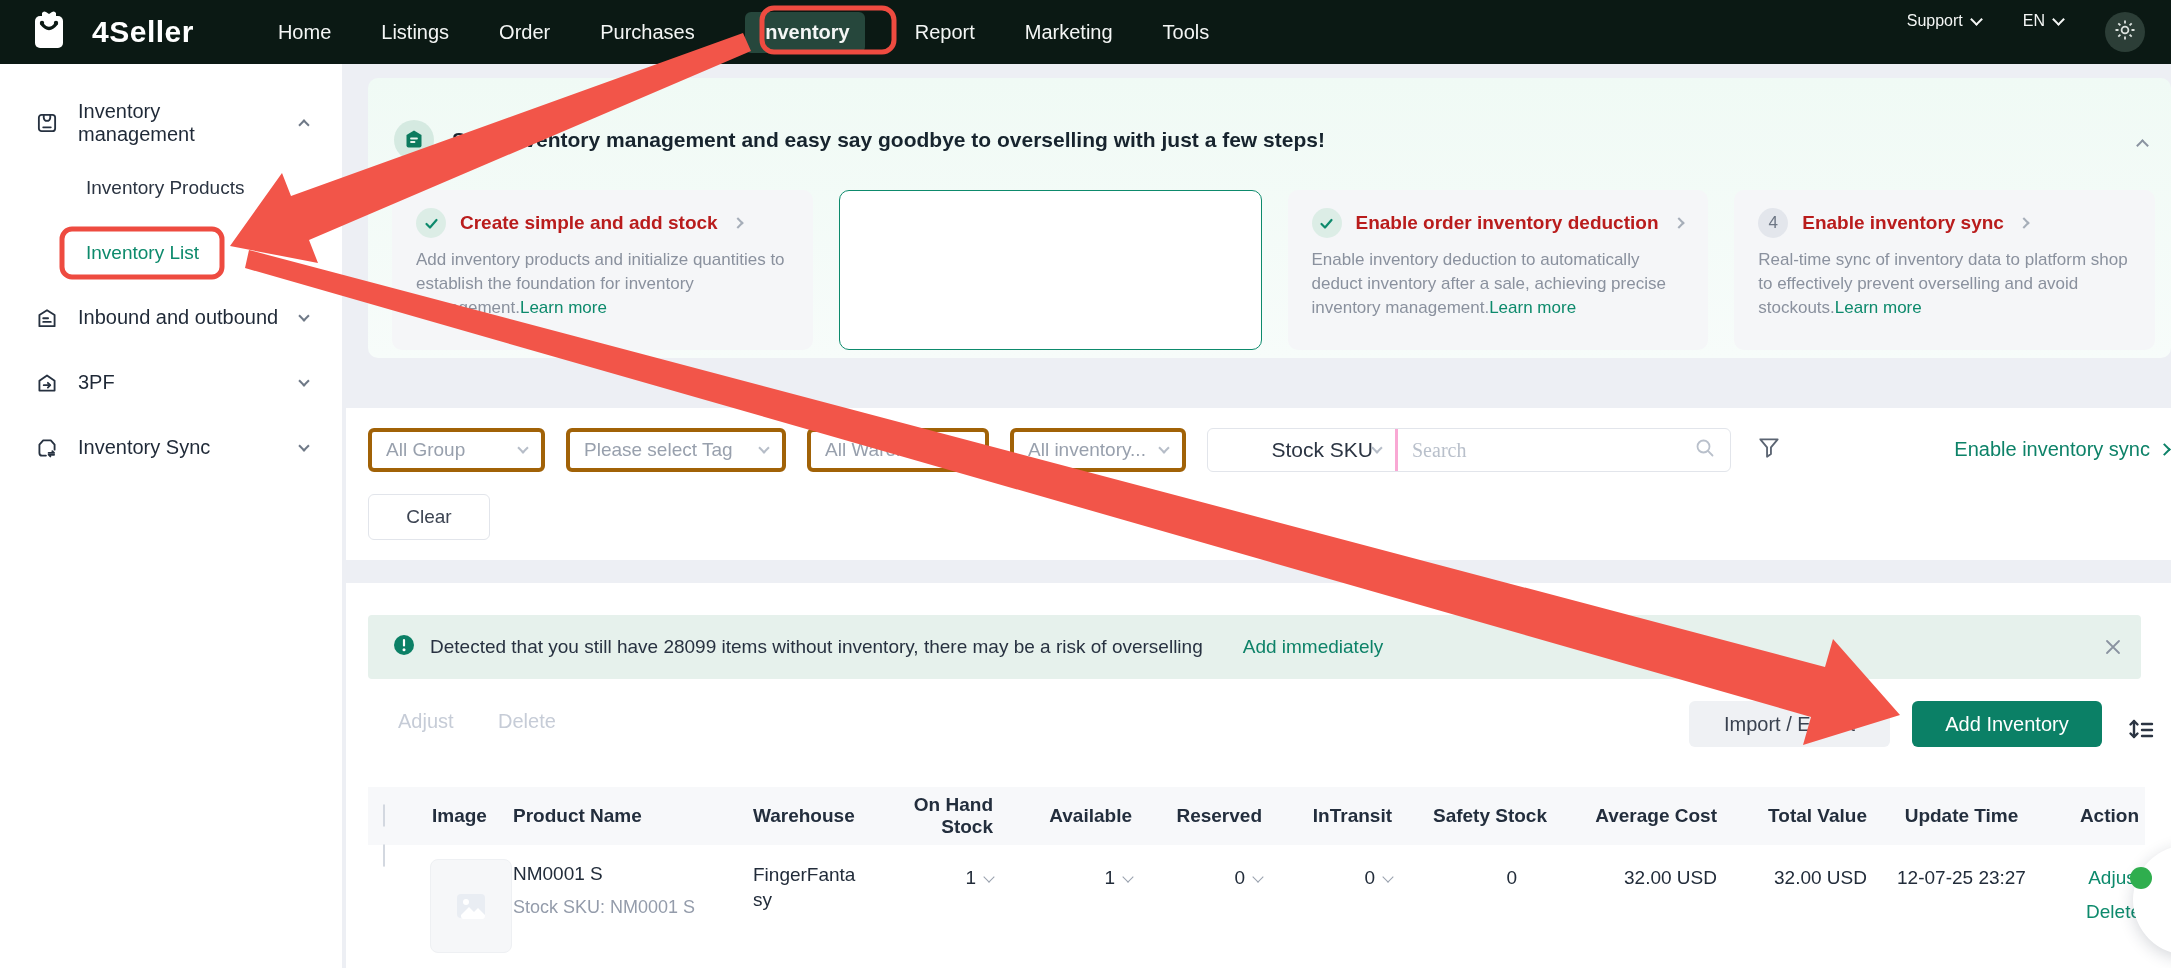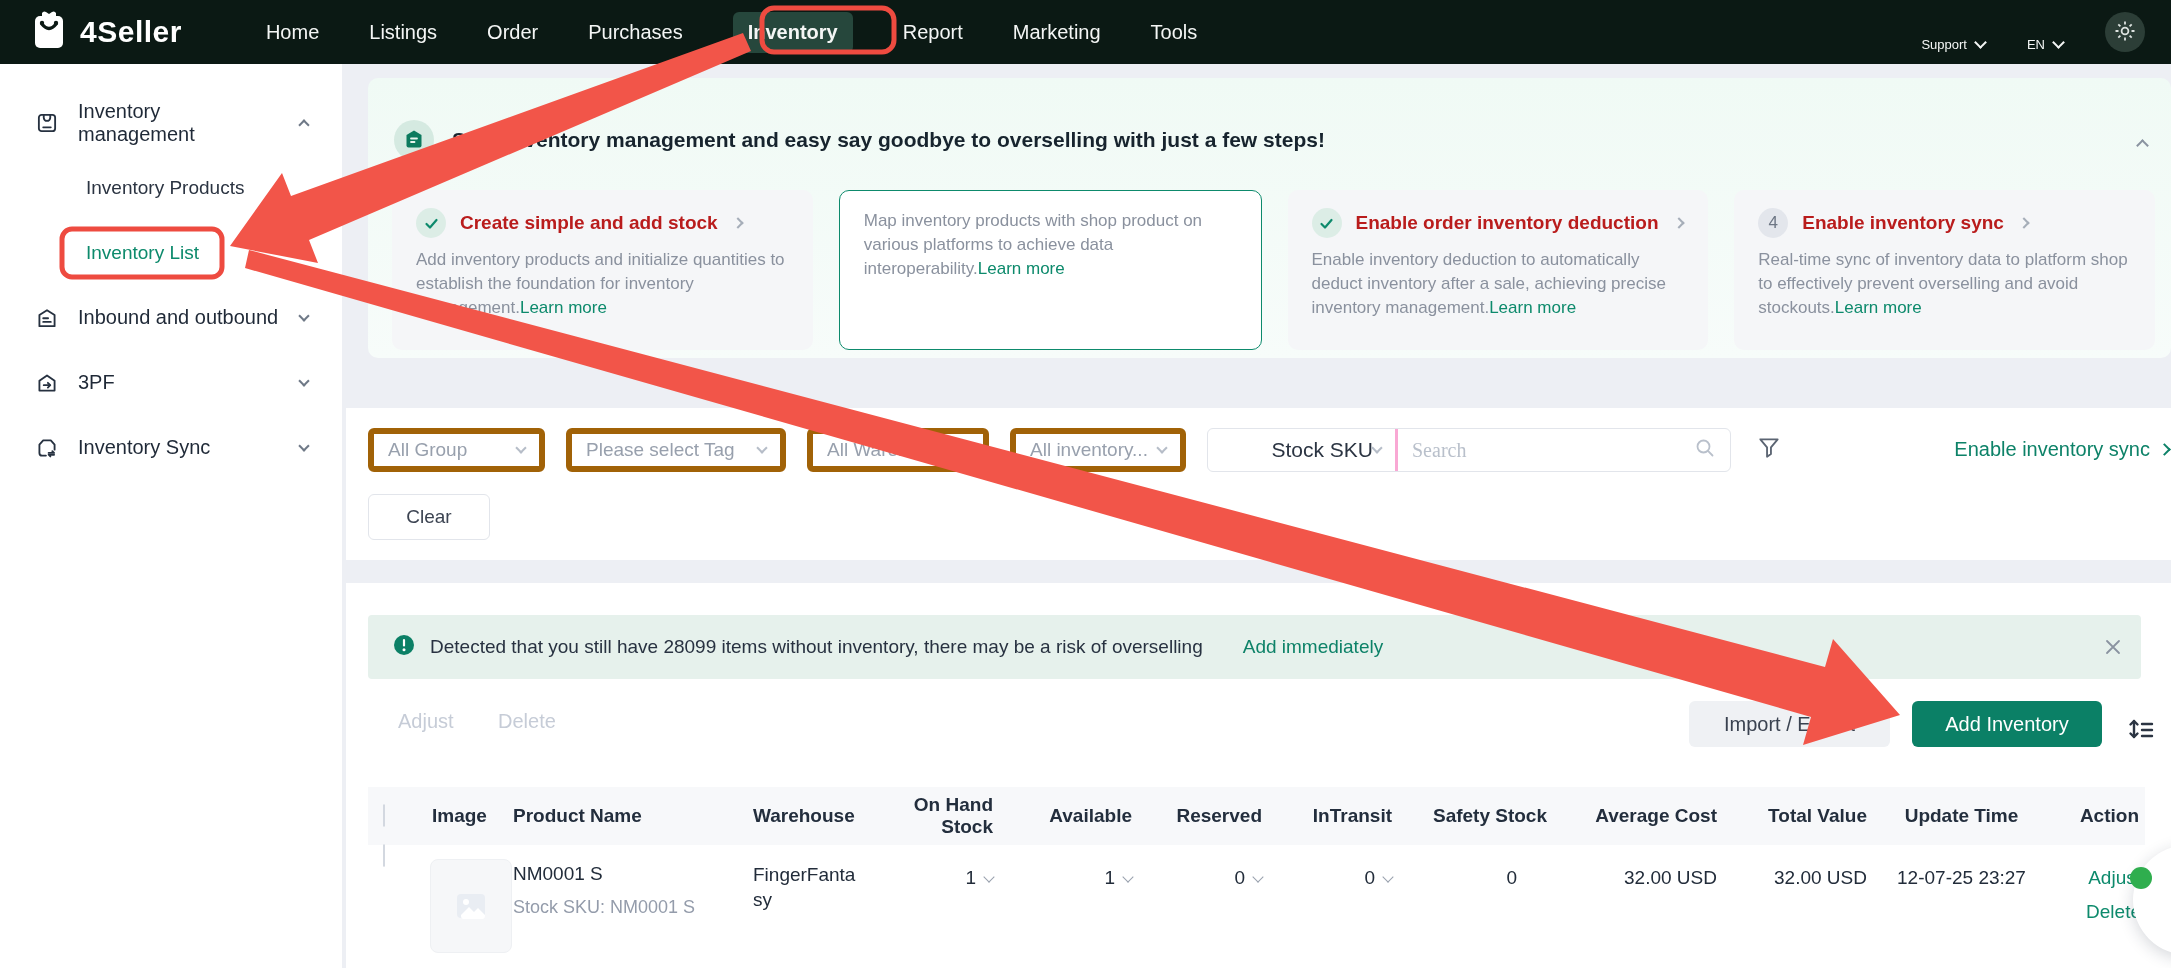--- a/index.html
+++ b/index.html
@@ -4,26 +4,26 @@
 <style>
   * { margin:0; padding:0; box-sizing:border-box; }
   html,body { width:2171px; height:968px; }
   body {
     font-family:"Liberation Sans","DejaVu Sans",sans-serif;
     background:#edeff4; color:#1e2736; position:relative; overflow:hidden;
   }
   
   .topbar { position:absolute; top:0; left:0; width:2171px; height:64px;
     background:#0b1914; display:flex; align-items:center; color:#f4f6f5; z-index:5; }
-  .logo { display:flex; align-items:center; gap:12px; margin-left:30px; cursor:pointer; }
+  .logo { display:flex; align-items:center; gap:24px; margin-left:30px; cursor:pointer; }
   .logo-text { font-size:30px; font-weight:bold; letter-spacing:.5px; color:#fff; }
   .nav { display:flex; align-items:center; gap:50px; margin-left:84px; font-size:20px; }
   .nav-item { cursor:pointer; padding:9px 0; white-space:nowrap; }
   .nav-item.active { background:#26473c; padding:9px 15px; border-radius:6px; font-weight:bold; }
-  .topbar-right { margin-left:auto; display:flex; align-items:flex-end; gap:42px; margin-right:26px; font-size:13px; }
+  .topbar-right { margin-left:auto; display:flex; align-items:flex-start; gap:42px; margin-right:26px; font-size:16px; }
   .tb-drop { display:flex; align-items:center; gap:9px; cursor:pointer; }
   .chev { display:inline-block; width:9px; height:9px;
     border-right:2px solid currentColor; border-bottom:2px solid currentColor;
     transform:rotate(45deg); margin-top:-4px; }
   .chev.up { transform:rotate(-135deg); margin-top:4px; }
   .chev.right { transform:rotate(-45deg); margin:0 0 0 2px; }
   .gear-wrap { width:40px; height:40px; border-radius:50%; background:#2c3e37;
     display:flex; align-items:center; justify-content:center; cursor:pointer; }
   
   .sidebar { position:absolute; top:64px; left:0; width:342px; bottom:0; background:#fff; z-index:4; padding-top:26px; }
@@ -49,21 +49,21 @@
   .badge.num { background:#e3e6ec; color:#6d7684; font-size:17px; }
   .card-title { font-size:19px; font-weight:bold; color:#b91c1c; white-space:nowrap; }
   .card.highlight .card-title { color:#0d8a6c; }
   .card-head .chev { color:#a6aeb9; width:8px; height:8px; }
   .card.highlight .card-head .chev { color:#0d8a6c; }
   .card-desc { font-size:17px; color:#8a919e; line-height:1.42; }
   .learn { color:#0d8a6c; cursor:pointer; }
   
   .filter-panel { position:absolute; left:346px; top:408px; width:1825px; height:152px; background:#fff; z-index:1; }
   .filter-row { position:absolute; left:22px; top:20px; display:flex; gap:21px; align-items:center; }
-  .dd { height:44px; border:6px solid #a16207; border-radius:6px; background:#fff;
+  .dd { height:44px; border:4px solid #a16207; border-radius:6px; background:#fff;
     display:flex; align-items:center; justify-content:space-between; padding:0 14px;
     color:#98a0ad; font-size:19px; cursor:pointer; }
   .dd .chev { width:8px; height:8px; color:#b6bdc8; }
   .search-group { height:44px; width:524px; border:1px solid #e2e5eb; border-radius:6px; display:flex; background:#fff; }
   .search-type { width:190px; border-right:3px solid #f9a8d4; display:flex; align-items:center;
     justify-content:flex-end; padding:0 14px; color:#2b3442; font-size:21px; cursor:pointer; }
   .search-type .chev { width:8px; height:8px; color:#b6bdc8; }
   .search-box { flex:1; display:flex; align-items:center; padding:0 14px; gap:8px; }
   .search-box input { border:none; outline:none; font-size:20px; color:#2b3442; width:100%;
     font-family:Liberation Serif, serif; }
@@ -237,21 +237,20 @@
           <svg width="15" height="15" viewBox="0 0 15 15" fill="none" stroke="#0d8a6c" stroke-width="2.2" stroke-linecap="round" stroke-linejoin="round">
               <path d="M2.5 8l3.5 3.5L12.5 4"></path>
             </svg>
         </span>
         <span class="card-title">Create simple and add stock</span>
         <span class="chev right"></span>
       </div>
       <div class="card-desc"><span>Add inventory products and initialize quantities to establish the foundation for inventory management.</span><span class="learn">Learn more</span></div>
     </div>
     <div class="card highlight">
-      <div class="card-desc"><span>Map inventory products with shop product on various platforms to achieve data interoperability.</span><span class="learn">Learn more</span></div>
     </div>
     <div class="card">
       <div class="card-head">
         <span class="badge">
           <svg width="15" height="15" viewBox="0 0 15 15" fill="none" stroke="#0d8a6c" stroke-width="2.2" stroke-linecap="round" stroke-linejoin="round">
               <path d="M2.5 8l3.5 3.5L12.5 4"></path>
             </svg>
         </span>
         <span class="card-title">Enable order inventory deduction</span>
         <span class="chev right"></span>

